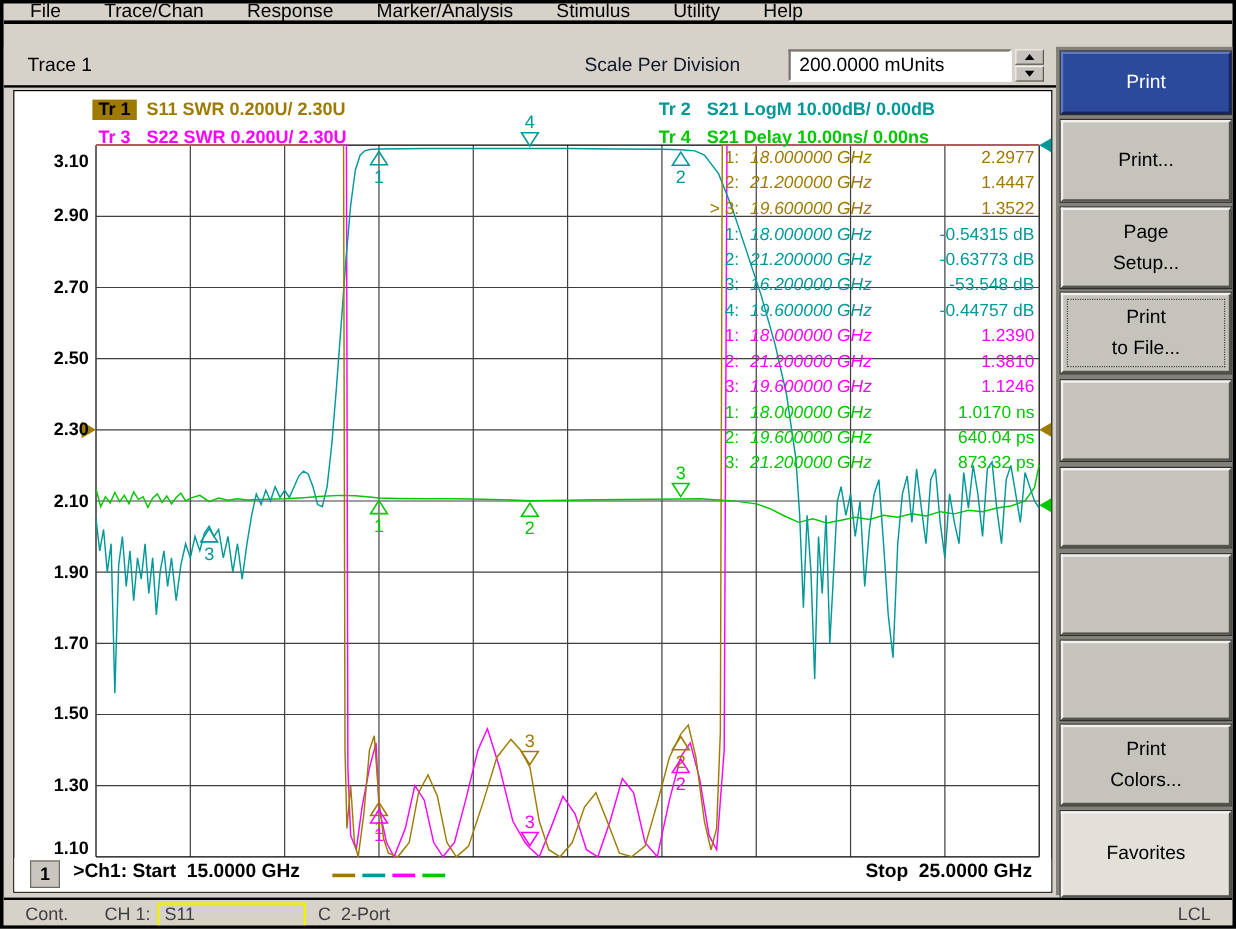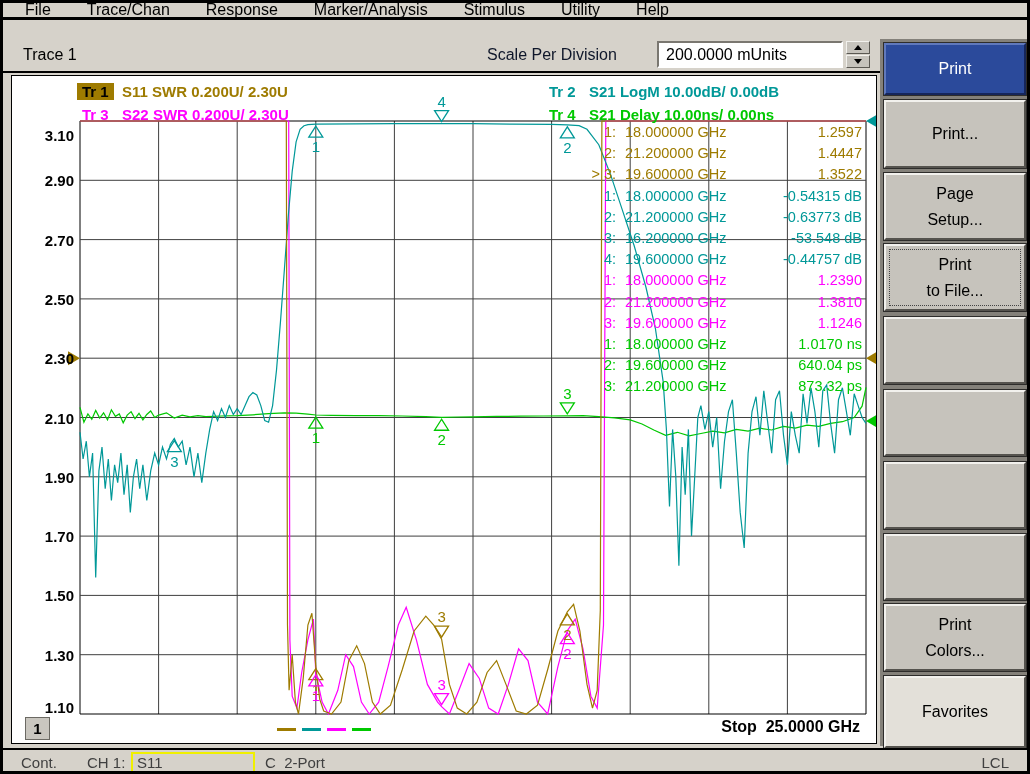--- a/index.html
+++ b/index.html
@@ -35,21 +35,21 @@
   #plot-svg{position:absolute;left:0;top:0;}
   .legend-row{position:absolute;height:20px;font-size:15px;font-weight:700;white-space:pre;text-align:right;}
   .legend-badge{display:inline-block;padding:0 5px;}
   .legend-col2{position:absolute;left:467px;top:0;}
   .ylab{position:absolute;left:10px;width:52px;text-align:right;
     font-size:15px;font-weight:700;color:#000;transform:translateY(-50%);}
   
   #readouts{position:absolute;left:540px;top:46px;width:310px;}
   .ro-row{display:flex;height:21.2px;line-height:21.2px;font-size:14.5px;white-space:pre;}
   .ro-num{width:64px;text-align:right;}
-  .ro-freq{width:150px;padding-left:9px;text-align:left;}
+  .ro-freq{width:150px;padding-left:9px;text-align:left;font-style:italic;}
   .ro-val{flex:1;text-align:right;}
   
   #chstrip{position:absolute;left:0;top:639px;width:864px;height:28px;background:#fff;}
   #ch-badge{position:absolute;left:13px;top:2px;width:25px;height:23px;background:#C9C6BF;
     border:1px solid #6b6963;text-align:center;font-size:15px;font-weight:700;line-height:22px;color:#000;}
   #start-label{position:absolute;left:49px;top:3px;font-size:16px;font-weight:700;color:#000;white-space:pre;}
   #stop-label{position:absolute;right:16px;top:3px;font-size:16px;font-weight:700;color:#000;white-space:pre;}
   .trace-dash{position:absolute;top:13px;width:19px;height:3px;}
   
   #softkeys{position:absolute;left:877px;top:36px;width:150px;height:707px;background:#84817A;}
@@ -168,36 +168,37 @@
         <div class="ylab" style="top: 222.9px;">2.50</div>
         <div class="ylab" style="top: 282.2px;">2.30</div>
         <div class="ylab" style="top: 341.5px;">2.10</div>
         <div class="ylab" style="top: 400.8px;">1.90</div>
         <div class="ylab" style="top: 460.1px;">1.70</div>
         <div class="ylab" style="top: 519.4px;">1.50</div>
         <div class="ylab" style="top: 578.7px;">1.30</div>
         <div class="ylab" style="top: 631px;">1.10</div>
       </div>
     <div id="readouts">
-        <div class="ro-row" style="color: rgb(158, 123, 0);"><span class="ro-num">1:</span><span class="ro-freq">18.000000 GHz</span><span class="ro-val">1.2597</span></div>
+        <div class="ro-row" style="color: rgb(158, 123, 0);"><span class="ro-num">1:</span><span class="ro-freq">18.000000 GHz</span><span class="ro-val">2.2977</span></div>
         <div class="ro-row" style="color: rgb(158, 123, 0);"><span class="ro-num">2:</span><span class="ro-freq">21.200000 GHz</span><span class="ro-val">1.4447</span></div>
         <div class="ro-row" style="color: rgb(158, 123, 0);"><span class="ro-num">&gt; 3:</span><span class="ro-freq">19.600000 GHz</span><span class="ro-val">1.3522</span></div>
         <div class="ro-row" style="color: rgb(0, 152, 152);"><span class="ro-num">1:</span><span class="ro-freq">18.000000 GHz</span><span class="ro-val">-0.54315 dB</span></div>
         <div class="ro-row" style="color: rgb(0, 152, 152);"><span class="ro-num">2:</span><span class="ro-freq">21.200000 GHz</span><span class="ro-val">-0.63773 dB</span></div>
         <div class="ro-row" style="color: rgb(0, 152, 152);"><span class="ro-num">3:</span><span class="ro-freq">16.200000 GHz</span><span class="ro-val">-53.548 dB</span></div>
         <div class="ro-row" style="color: rgb(0, 152, 152);"><span class="ro-num">4:</span><span class="ro-freq">19.600000 GHz</span><span class="ro-val">-0.44757 dB</span></div>
         <div class="ro-row" style="color: rgb(255, 0, 255);"><span class="ro-num">1:</span><span class="ro-freq">18.000000 GHz</span><span class="ro-val">1.2390</span></div>
         <div class="ro-row" style="color: rgb(255, 0, 255);"><span class="ro-num">2:</span><span class="ro-freq">21.200000 GHz</span><span class="ro-val">1.3810</span></div>
         <div class="ro-row" style="color: rgb(255, 0, 255);"><span class="ro-num">3:</span><span class="ro-freq">19.600000 GHz</span><span class="ro-val">1.1246</span></div>
         <div class="ro-row" style="color: rgb(0, 200, 0);"><span class="ro-num">1:</span><span class="ro-freq">18.000000 GHz</span><span class="ro-val">1.0170 ns</span></div>
         <div class="ro-row" style="color: rgb(0, 200, 0);"><span class="ro-num">2:</span><span class="ro-freq">19.600000 GHz</span><span class="ro-val">640.04 ps</span></div>
         <div class="ro-row" style="color: rgb(0, 200, 0);"><span class="ro-num">3:</span><span class="ro-freq">21.200000 GHz</span><span class="ro-val">873.32 ps</span></div>
       </div>
     <div id="chstrip">
       <div id="ch-badge">1</div>
+      <span id="start-label">&gt;Ch1: Start  15.0000 GHz</span>
       <span id="stop-label">Stop  25.0000 GHz</span>
       <span id="dashes"><span class="trace-dash" style="left: 265px; background: rgb(158, 123, 0);"></span><span class="trace-dash" style="left: 290px; background: rgb(0, 152, 152);"></span><span class="trace-dash" style="left: 315px; background: rgb(255, 0, 255);"></span><span class="trace-dash" style="left: 340px; background: rgb(0, 200, 0);"></span></span>
     </div>
   </div>
 
   <div id="softkeys">
       <button class="skbtn primary" style="top: 4px; height: 52px;">
         <div>Print</div>
       </button>
       <button class="skbtn" style="top: 134px; height: 67px;">

